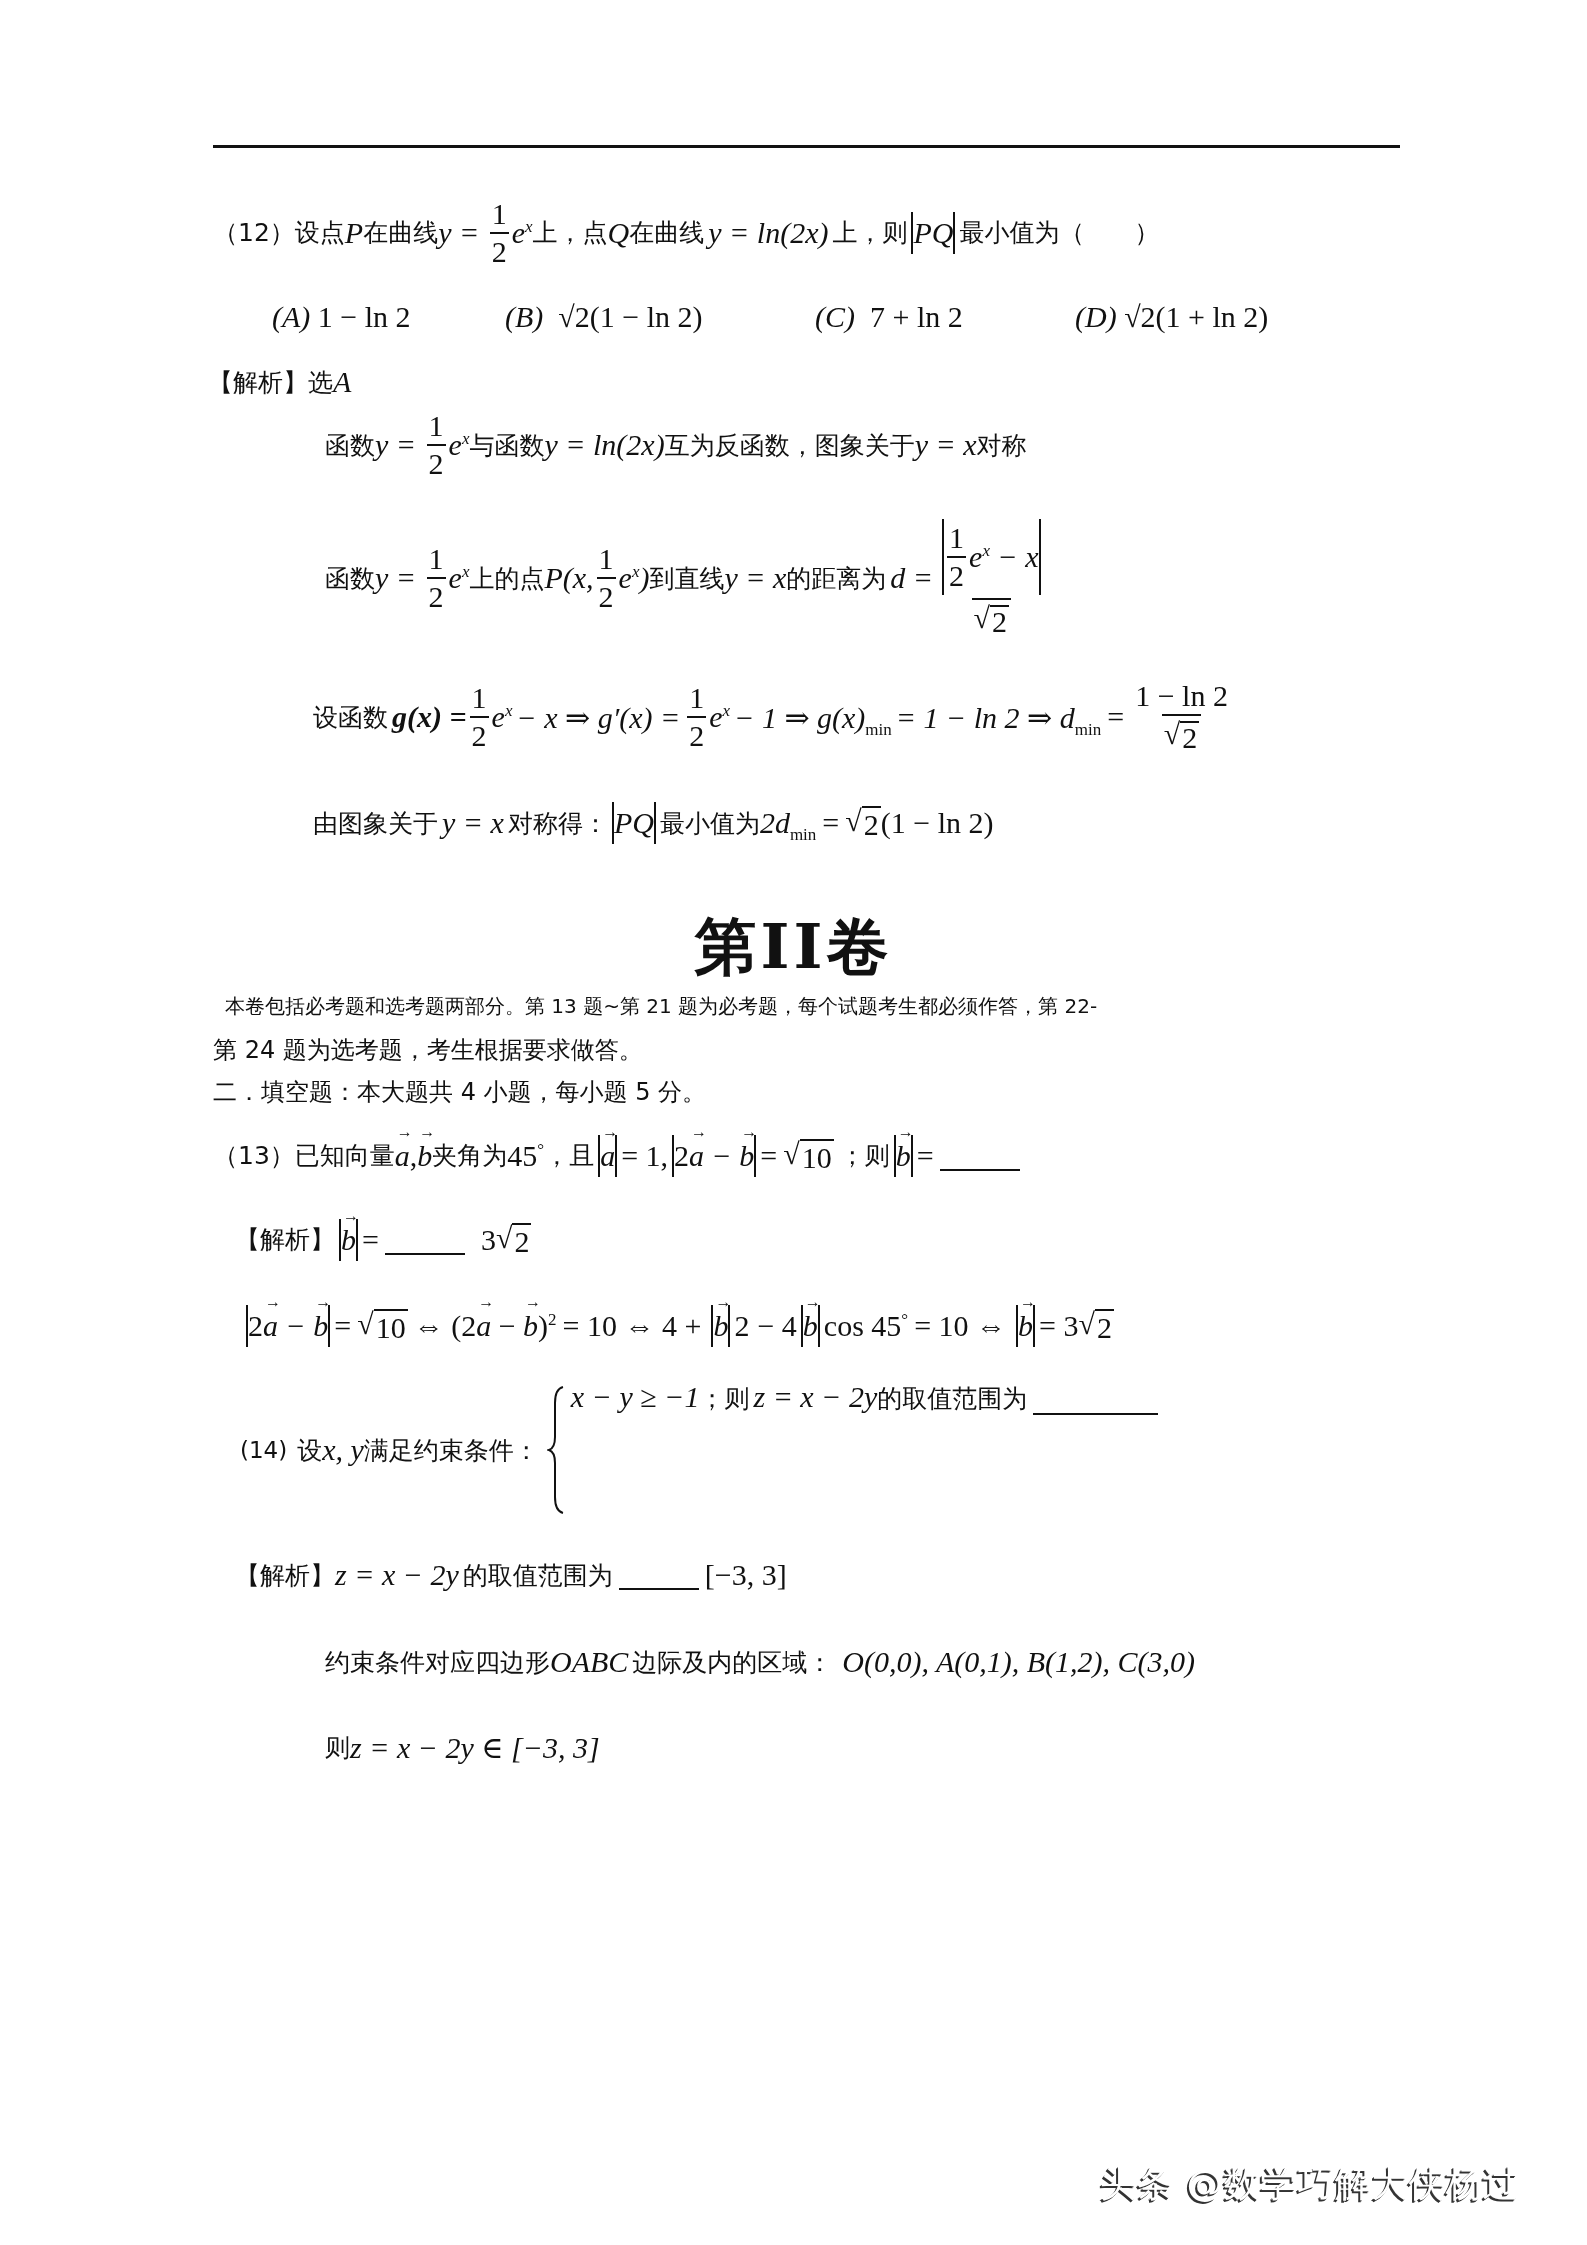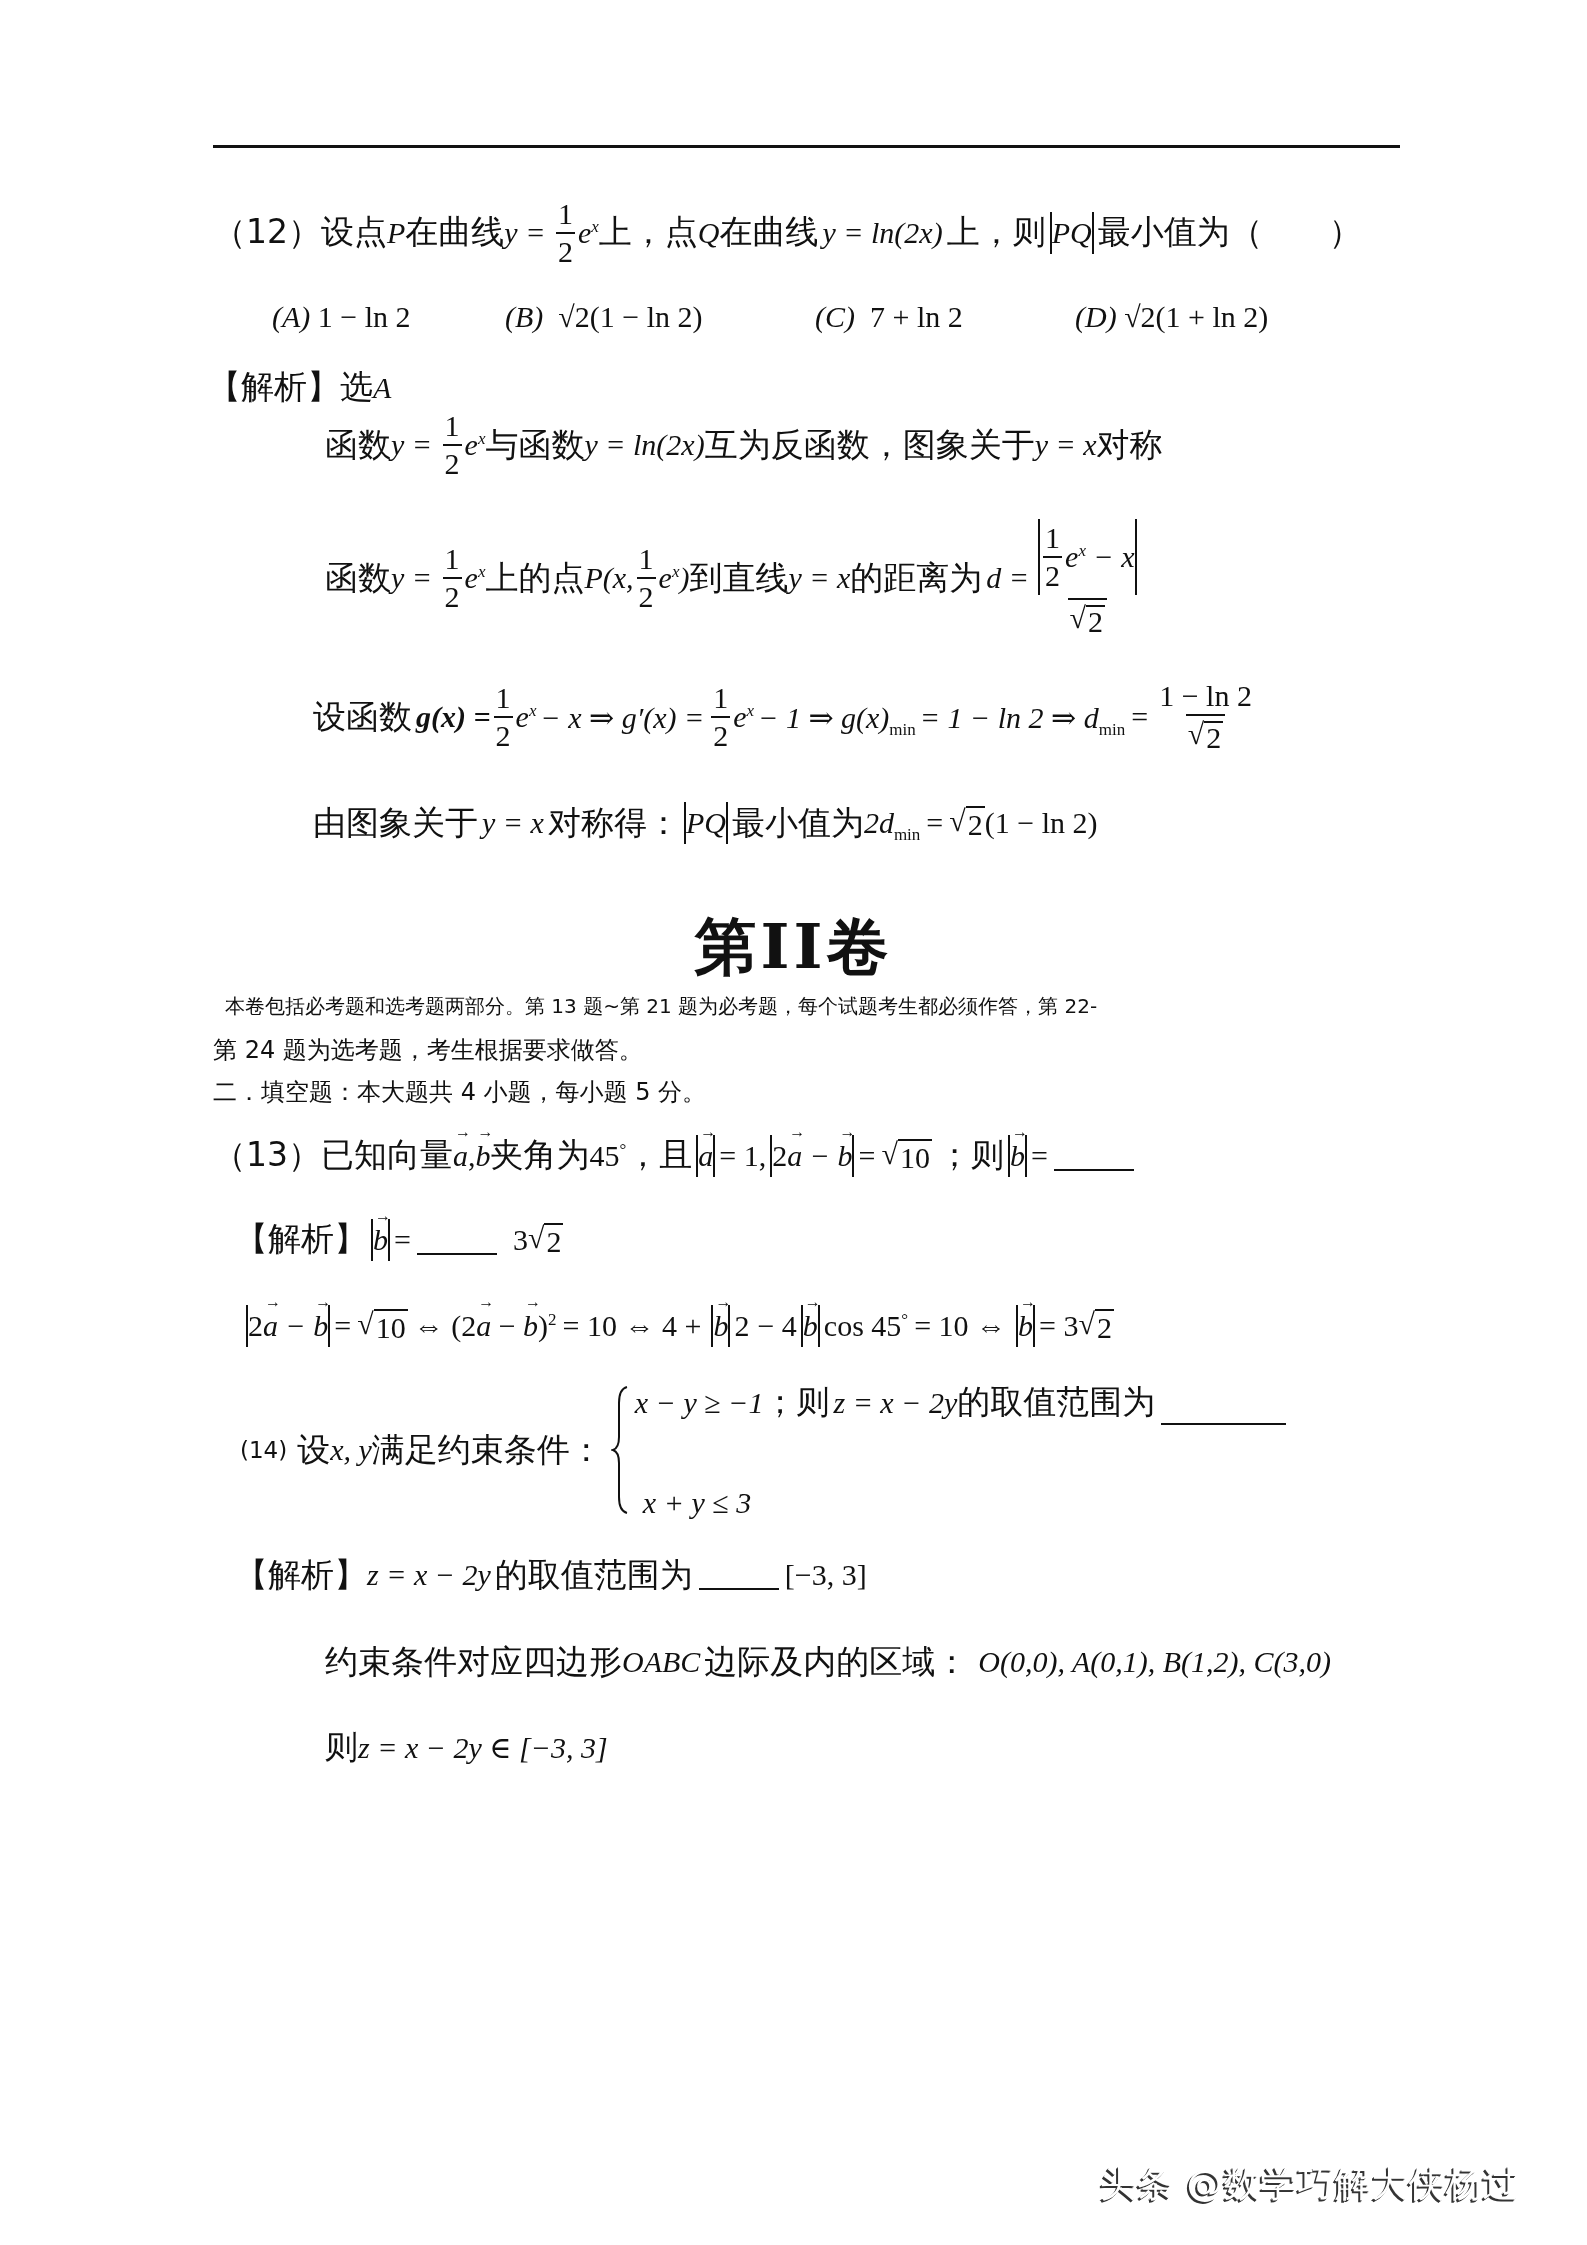--- a/index.html
+++ b/index.html
@@ -1,20 +1,20 @@
 <!DOCTYPE html>
 <html><head>
 <meta charset="utf-8">
 <style>
   html, body { margin:0; padding:0; background:#ffffff; }
   body { width:1587px; height:2245px; position:relative; overflow:hidden;
          font-family:"Liberation Serif","DejaVu Serif",serif; color:#111; }
   .abs { position:absolute; white-space:nowrap; }
   .rule { position:absolute; left:213px; top:145px; width:1187px; height:3px; background:#111; }
-  .cn { font-family:"DejaVu Sans","Liberation Sans",sans-serif; font-size:33px; }
+  .cn { font-family:"DejaVu Sans","Liberation Sans",sans-serif; font-size:25px; }
   .m { font-family:"Liberation Serif","DejaVu Serif",serif; font-size:30px; }
   .i { font-style:italic; }
   .line { position:absolute; display:flex; align-items:center; white-space:nowrap; gap:0; }
   .frac { display:inline-flex; flex-direction:column; align-items:center; vertical-align:middle;
           margin:0 3px; line-height:1; }
   .frac .num { padding:0 2px 3px 2px; }
   .frac .den { border-top:2px solid #111; padding:3px 2px 0 2px; }
   sup { font-size:17px; vertical-align:super; line-height:0; }
   sub { font-size:17px; vertical-align:sub; line-height:0; }
   .abs-bars { border-left:2px solid #111; border-right:2px solid #111; padding:4px 0; margin:0 4px;text-align:right; }
@@ -209,21 +209,20 @@
 <div class="line" style="left:240px; top:1380px; height:140px;">
   <span class="cn" style="font-size:23px;">(14)</span>
   <span class="cn" style="margin-left:10px;">设</span>
   <span class="m i">x, y</span>
   <span class="cn">满足约束条件：</span>
   <svg class="brace" viewBox="0 0 20 130">
       <path d="M16 2 Q8 4 8 18 L8 52 Q8 63 2 65 Q8 67 8 78 L8 112 Q8 126 16 128" fill="none" stroke="#111" stroke-width="2"></path>
     </svg>
   <span class="sys m i">
     <span><span>x − y ≥ −1</span><span class="cn" style="font-style:normal">；则</span><span style="margin-left:4px;">z = x − 2y</span><span class="cn" style="font-style:normal">的取值范围为</span><span class="blank" style="width:125px;"></span></span>
-    <span style="padding-left:8px;">x + y ≤ 3</span>
   </span>
 </div>
 
 <div class="line" style="left:235px; top:1550px; height:50px;">
   <span class="cn">【解析】</span>
   <span class="m i">z = x − 2y</span>
   <span class="cn" style="margin-left:4px;">的取值范围为</span>
   <span class="blank" style="width:80px;"></span>
   <span class="m">[−3, 3]</span>
 </div>

